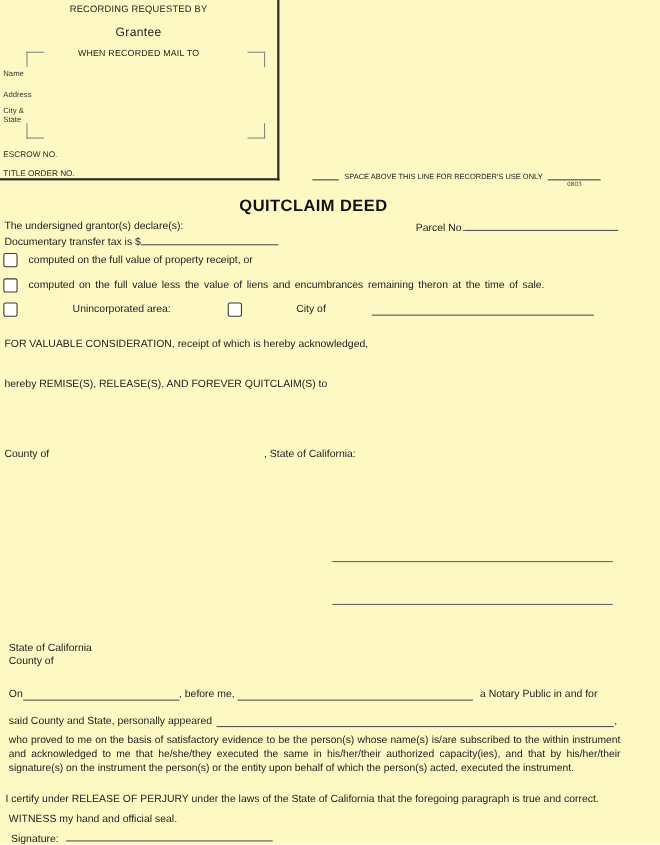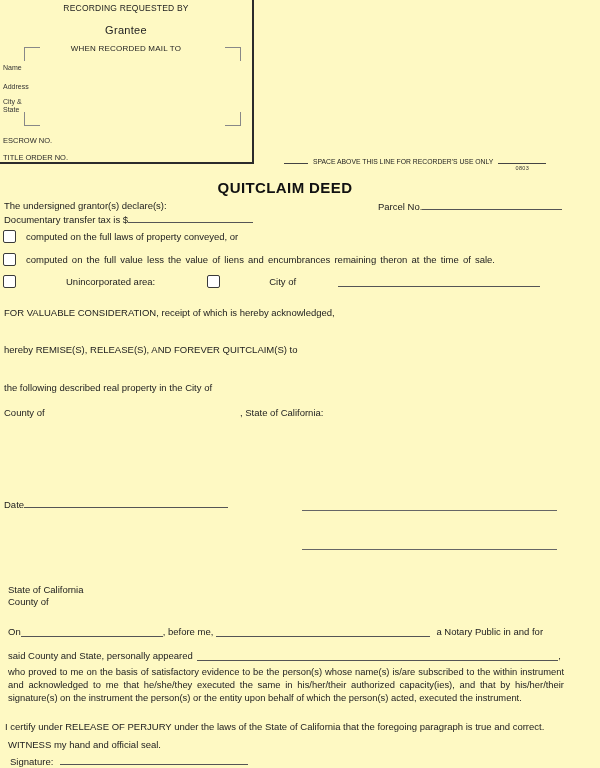--- a/index.html
+++ b/index.html
@@ -105,43 +105,39 @@
   <div class="abs body-text" style="left:4px; top:200px;">The undersigned grantor(s) declare(s):</div>
   <div class="abs body-text" style="left:378px; top:200px;text-align:center;">
     <span>Parcel No.</span><span class="fill" style="width:140px"></span>
   </div>
   <div class="abs body-text" style="left:4px; top:213px;">
     <span>Documentary transfer tax is $</span><span class="fill" style="width:125px"></span>
   </div>
 
   <div class="abs cb-row" style="left:3px; top:230px;">
     <span class="checkbox"></span>
-    <span class="cb-label">computed on the full laws of property conveyed, or</span>
+    <span class="cb-label">computed on the full value of property receipt, or</span>
   </div>
   <div class="abs cb-row" style="left:3px; top:253px;">
     <span class="checkbox"></span>
     <span class="cb-label" style="word-spacing:1.5px">computed on the full value less the value of liens and encumbrances remaining theron at the time of sale.</span>
   </div>
   <div class="abs cb-row" style="left:3px; top:275px;gap:40px;">
     <span class="checkbox"></span>
     <span class="cb-label">Unincorporated area:</span>
     <span class="checkbox" style="margin-left:12px"></span>
     <span class="cb-label" style="margin-left:9px">City of</span>
     <span class="fill" style="width:202px; margin-left:2px"></span>
   </div>
 
   <div class="abs body-text" style="left:4px; top:307px;">FOR VALUABLE CONSIDERATION, receipt of which is hereby acknowledged,</div>
   <div class="abs body-text" style="left:4px; top:344px;">hereby REMISE(S), RELEASE(S), AND FOREVER QUITCLAIM(S) to</div>
-  <div class="abs body-text" style="left:4px; top:382px;">the following described real property in the City of</div>
   <div class="abs body-text" style="left:4px; top:407px;">County of</div>
   <div class="abs body-text" style="left:240px; top:407px;">, State of California:</div>
 
-  <div class="abs body-text" style="left:4px; top:498px;">
-    <span>Date</span><span class="fill" style="width:204px"></span>
-  </div>
   <div class="sigline abs" style="left:302px; top:510px; width:255px;"></div>
   <div class="sigline abs" style="left:302px; top:549px; width:255px;"></div>
 
   <div class="abs body-text" style="left:8px; top:584px;">State of California</div>
   <div class="abs body-text" style="left:8px; top:596px;">County of</div>
 
   <div class="abs flexrow" style="left:8px; top:626px;">
     <span>On</span>
     <span class="fill" style="width:142px"></span>
     <span>, before me,</span>

